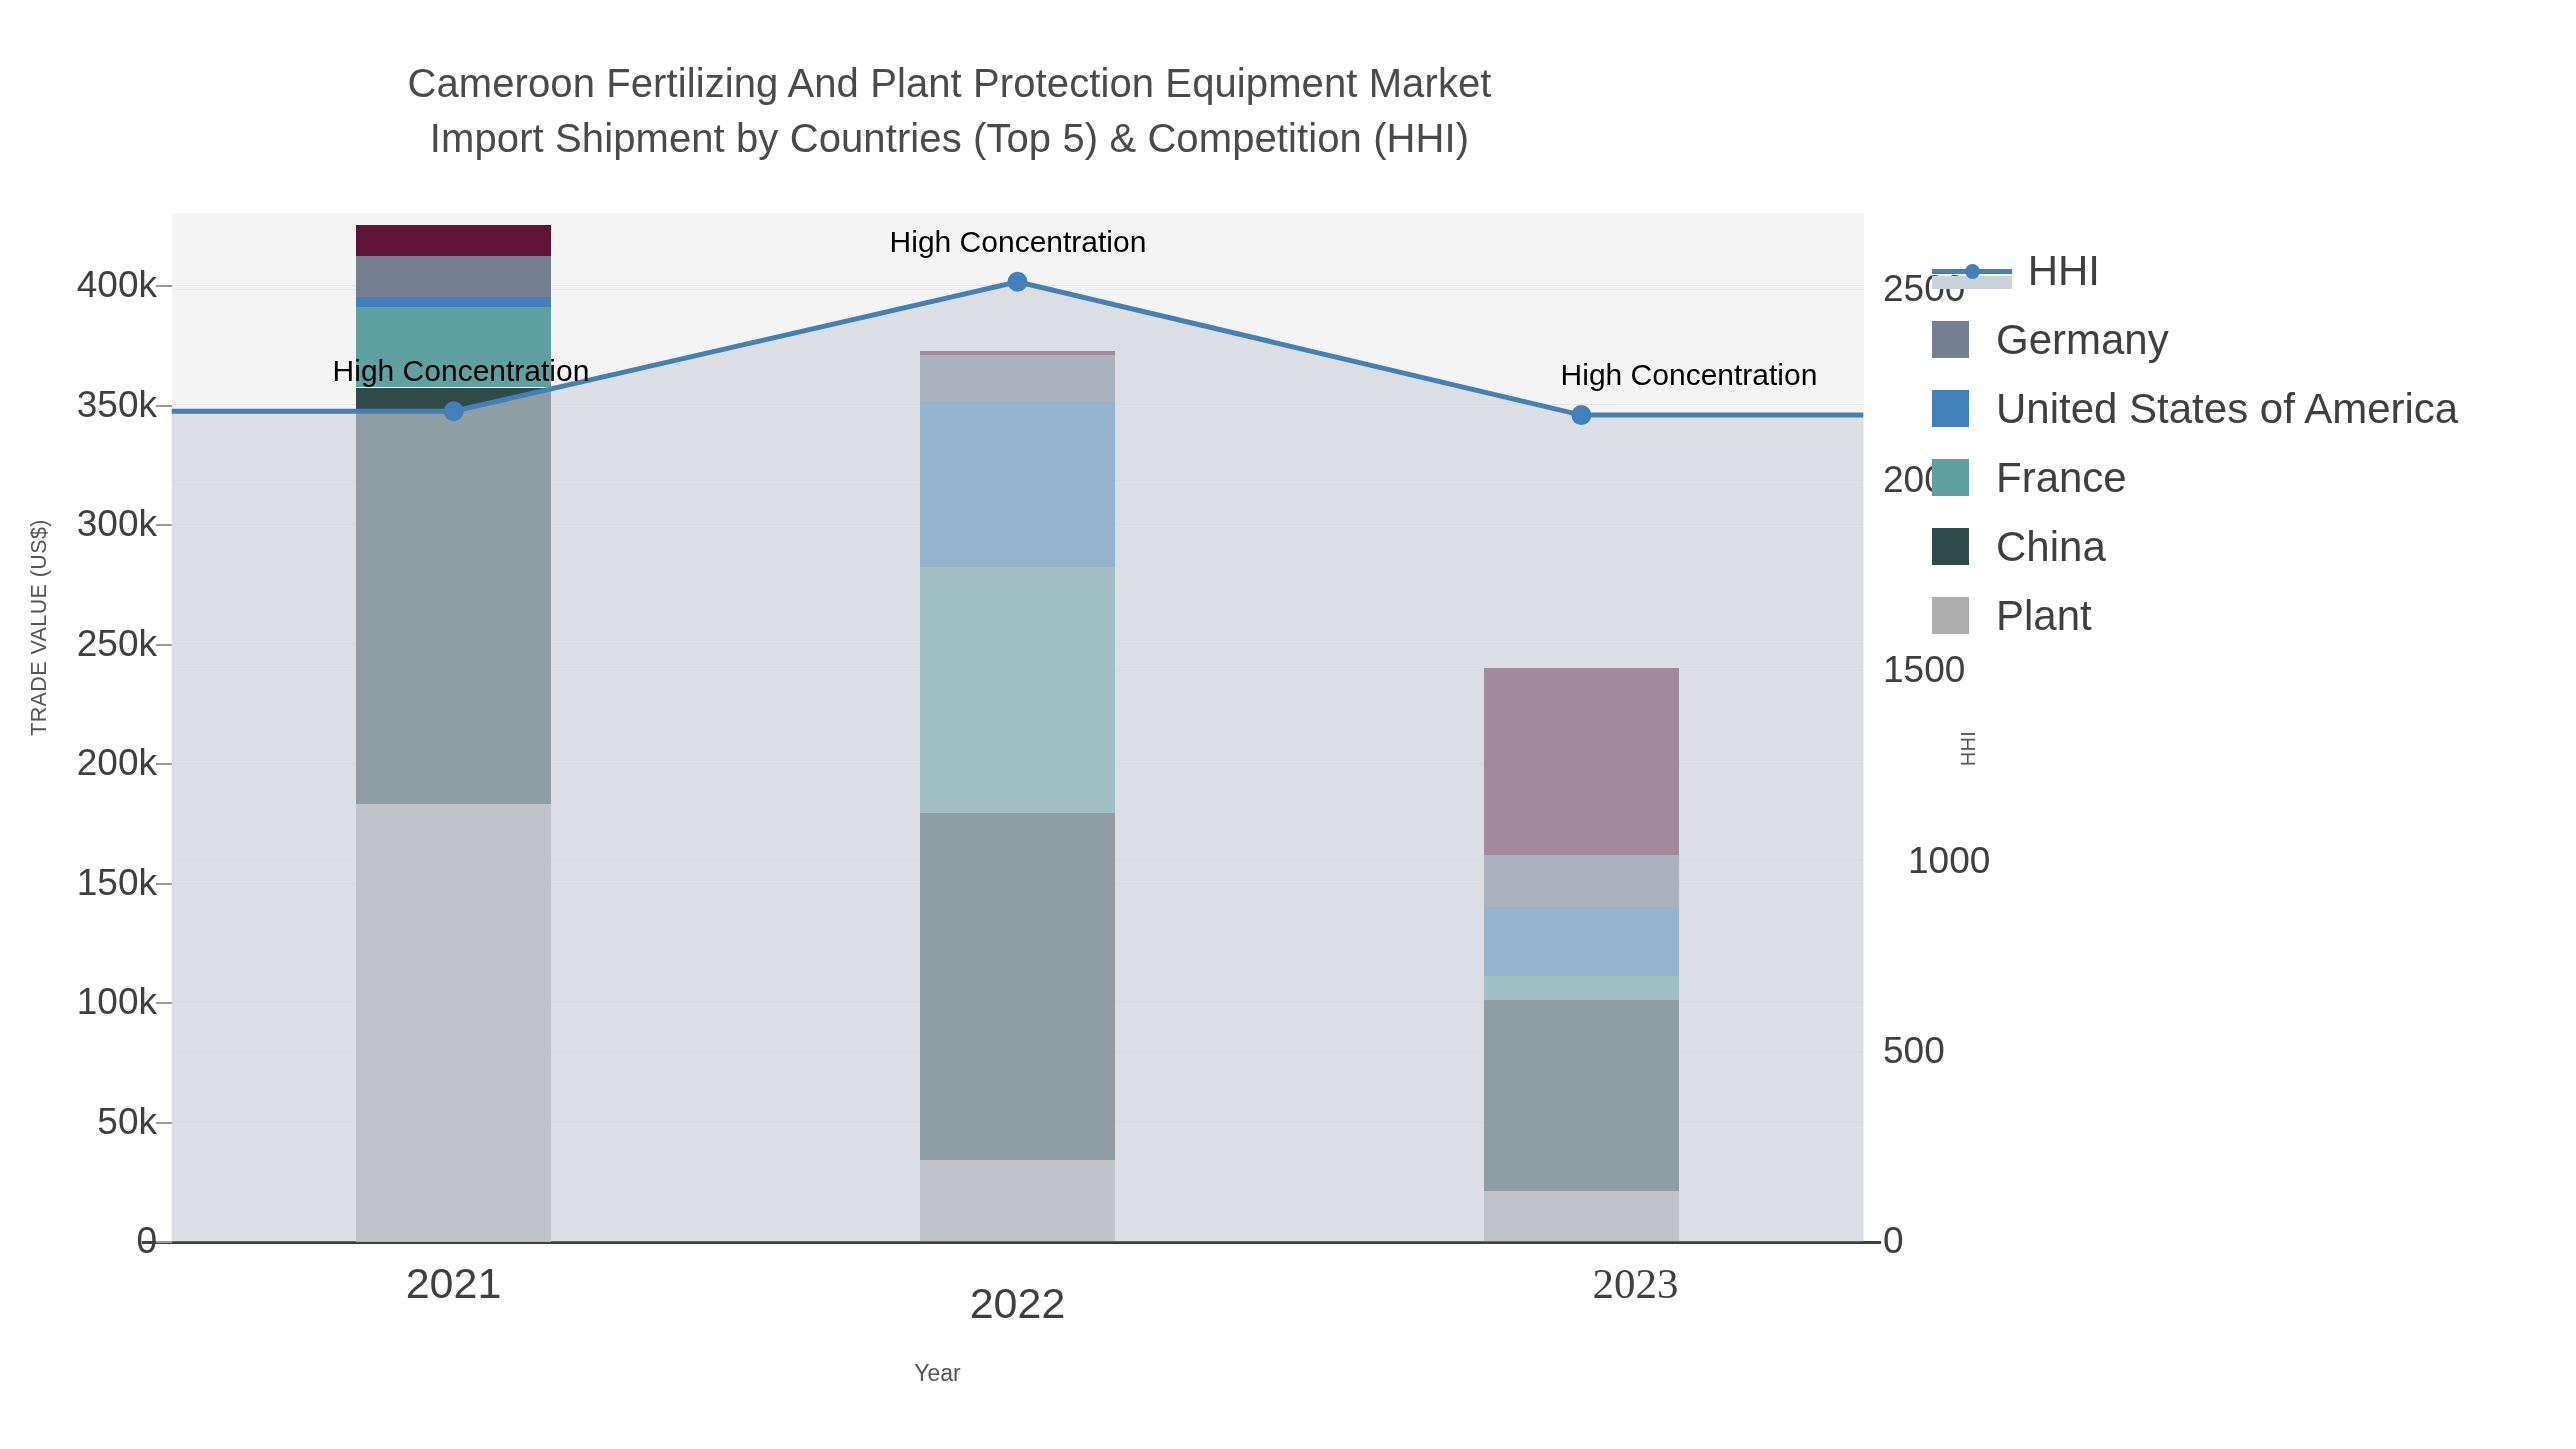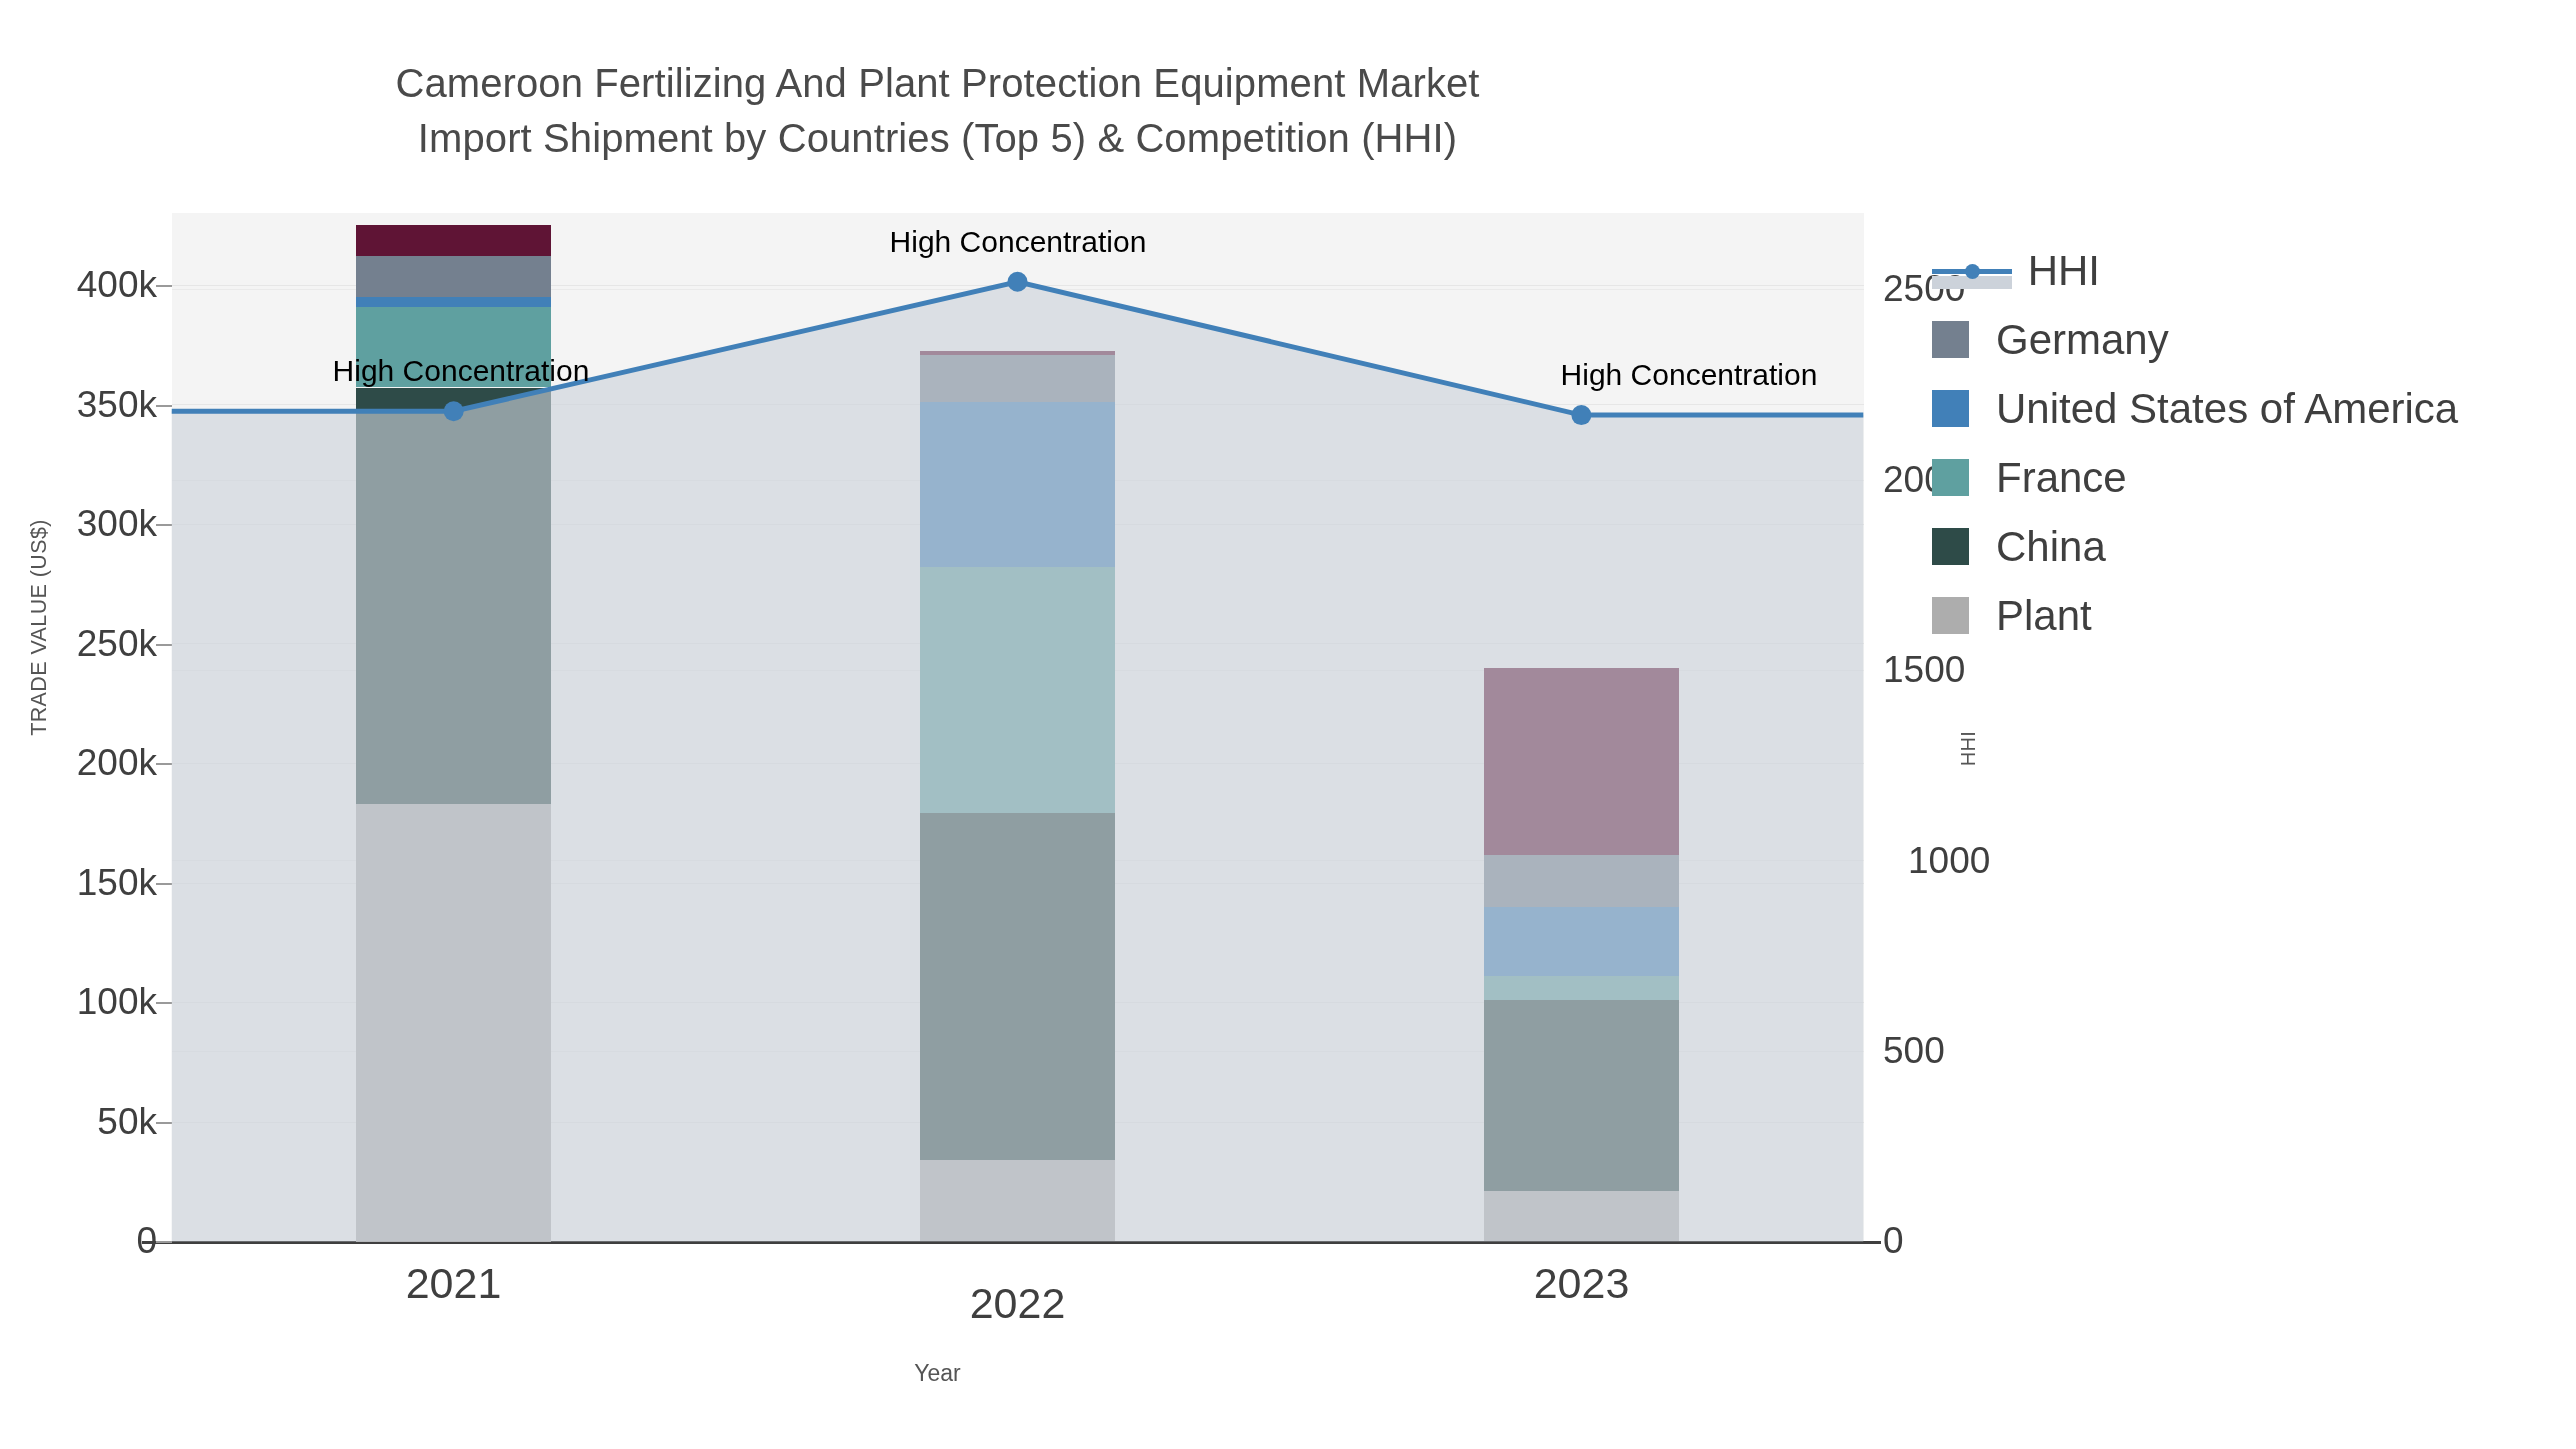--- a/index.html
+++ b/index.html
@@ -6,21 +6,21 @@
   body{
     width:2576px;height:1449px;background:#ffffff;
     font-family:"Liberation Sans", sans-serif;
     -webkit-font-smoothing:antialiased;
     overflow:hidden;
   }
   #root{position:relative;width:2576px;height:1449px;}
 
   
   .title{
-    position:absolute;left:0;top:56px;width:1875px;
+    position:absolute;left:12px;top:56px;width:1875px;
     text-align:center;color:#4a4a4a;font-size:40px;line-height:1.38;
     font-weight:400;letter-spacing:0.1px;
   }
   .title .l2{display:block;}
 
   
   .plot-bg{
     position:absolute;left:172px;top:213px;width:1692px;height:1028px;
     background:#f4f4f4;
   }
@@ -185,21 +185,21 @@
 
   <div id="annots">
       <div class="annot" style="left: 461px; top: 354px;">High Concentration</div>
       <div class="annot" style="left: 1018px; top: 225px;">High Concentration</div>
       <div class="annot" style="left: 1689px; top: 358px;">High Concentration</div>
     </div>
 
   <div id="xticks">
       <div class="xtick" style="left: 289px;">2021</div>
       <div class="xtick" style="left: 853px; margin-top: 20px;">2022</div>
-      <div class="xtick" style="left: 1417px;">2023</div>
+      <div class="xtick" style="left: 1471px; font-family: Liberation Serif, serif;">2023</div>
     </div>
   <div class="xlabel">Year</div>
 
   <div class="legend" id="legend">
       <div class="legend-row">
         <span class="legend-line">
           <span class="lband"></span>
           <span class="lseg"></span>
           <span class="ldot"></span>
         </span>

